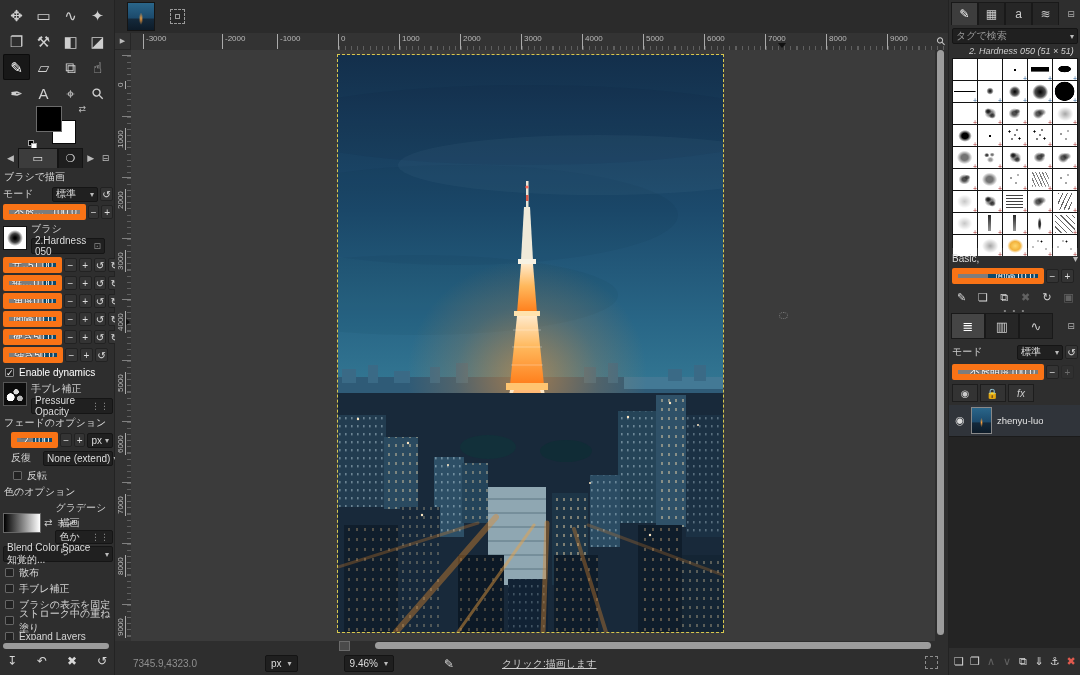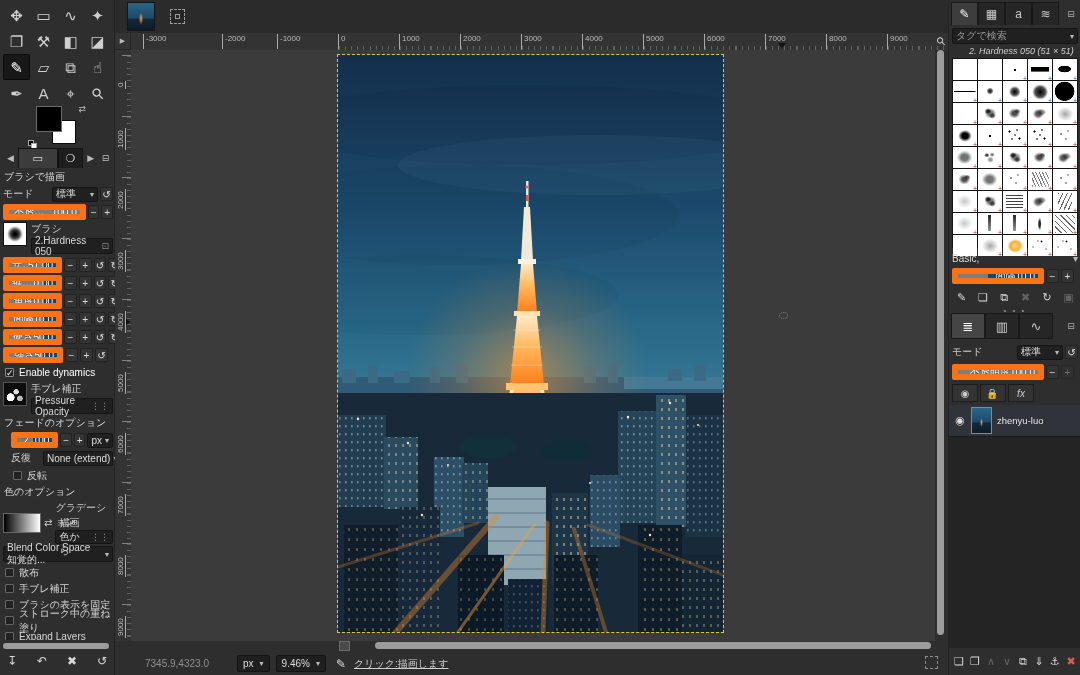--- a/index.html
+++ b/index.html
@@ -74,21 +74,21 @@
   .vmark{position:absolute;left:10px;width:0;height:0;border-top:4px solid transparent;border-bottom:4px solid transparent;border-left:5px solid #111;}
   .zoomfollow{position:absolute;right:3px;top:35px;color:#c9c9c9;font-size:11px;transform:rotate(-45deg);cursor:pointer;}
   .viewport{position:absolute;left:16px;top:50px;width:804px;height:591px;background:#3b3b3b;overflow:hidden;cursor:crosshair;}
   .image{position:absolute;left:207px;top:5px;width:385px;height:577px;outline:1px dashed #d8c84e;outline-offset:0;}
   .cursordot{position:absolute;left:648px;top:262px;width:9px;height:7px;border:1px dotted #888;border-radius:50%;opacity:.8;}
   .vscroll{position:absolute;left:821px;top:50px;width:9px;height:591px;}
   .vscroll .th{position:absolute;left:1px;top:0;width:7px;height:585px;background:#9c9c9c;border-radius:4px;}
   .qmask{position:absolute;left:224px;top:641px;width:11px;height:10px;background:#4a4a4a;border:1px solid #6b6b6b;cursor:pointer;}
   .hscroll{position:absolute;left:16px;top:641px;width:817px;height:10px;}
   .hscroll .th{position:absolute;left:244px;top:1px;width:556px;height:7px;background:#9c9c9c;border-radius:4px;}
-  .statusbar{position:absolute;left:12px;top:652px;width:833px;height:23px;background:#2e2e2e;display:flex;align-items:center;}
+  .statusbar{position:absolute;left:0;top:652px;width:833px;height:23px;background:#2e2e2e;display:flex;align-items:center;gap:40px;}
   .coords{color:#8f8f8f;margin-left:18px;width:92px;}
   .sbox{display:flex;align-items:center;background:#1f1f1f;border:1px solid #141414;border-radius:2px;height:17px;padding:0 5px;color:#ddd;margin-right:6px;cursor:pointer;}
   .sbox .chev{margin-left:6px;}
   .toolglyph{color:#ddd;font-size:12px;margin:0 8px 0 4px;transform:rotate(0deg);}
   .smsg{color:#cfcfcf;text-decoration:underline;}
   .navicon{position:absolute;right:10px;top:656px;width:13px;height:13px;border:1px dashed #8d8d8d;cursor:pointer;}
 
   
   .rdock{position:absolute;left:948px;top:0;width:132px;height:675px;background:#2e2e2e;border-left:1px solid #232323;}
   .rtabs{position:absolute;left:0;top:0;width:132px;height:25px;display:flex;align-items:stretch;padding:2px 2px 0 2px;}
@@ -249,21 +249,21 @@
       <div class="rowf">
         <div class="slider" style="width:92px">
           <div class="fillbg" style="width:100%"></div>
           <span class="slab">不透明度</span>
           <span>100.0</span>
         </div>
         <span class="mbtn">−</span>
         <span class="mbtn">+</span>
       </div>
 
-      <div style="display:flex;align-items:flex-start;margin:2px 0 3px 0;">
+      <div style="display:flex;align-items:center;margin:2px 8px 3px 0;">
         <div class="thumb24"></div>
         <div style="flex:1;margin-left:4px;">
           <div class="lbl" style="margin-bottom:2px;">ブラシ</div>
           <div class="drop" style="height:16px;">
             <span>2.Hardness 050</span>
               <span class="griplip">⊡</span>
           </div>
         </div>
       </div>
 

